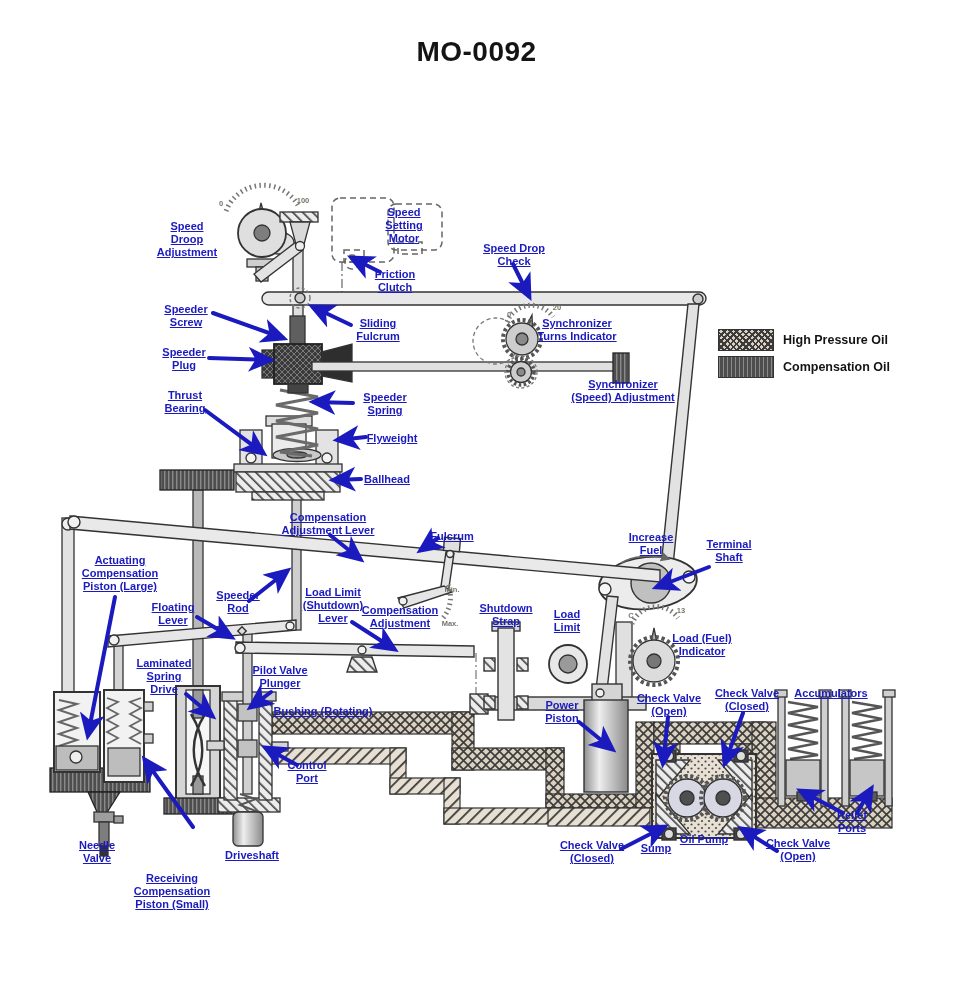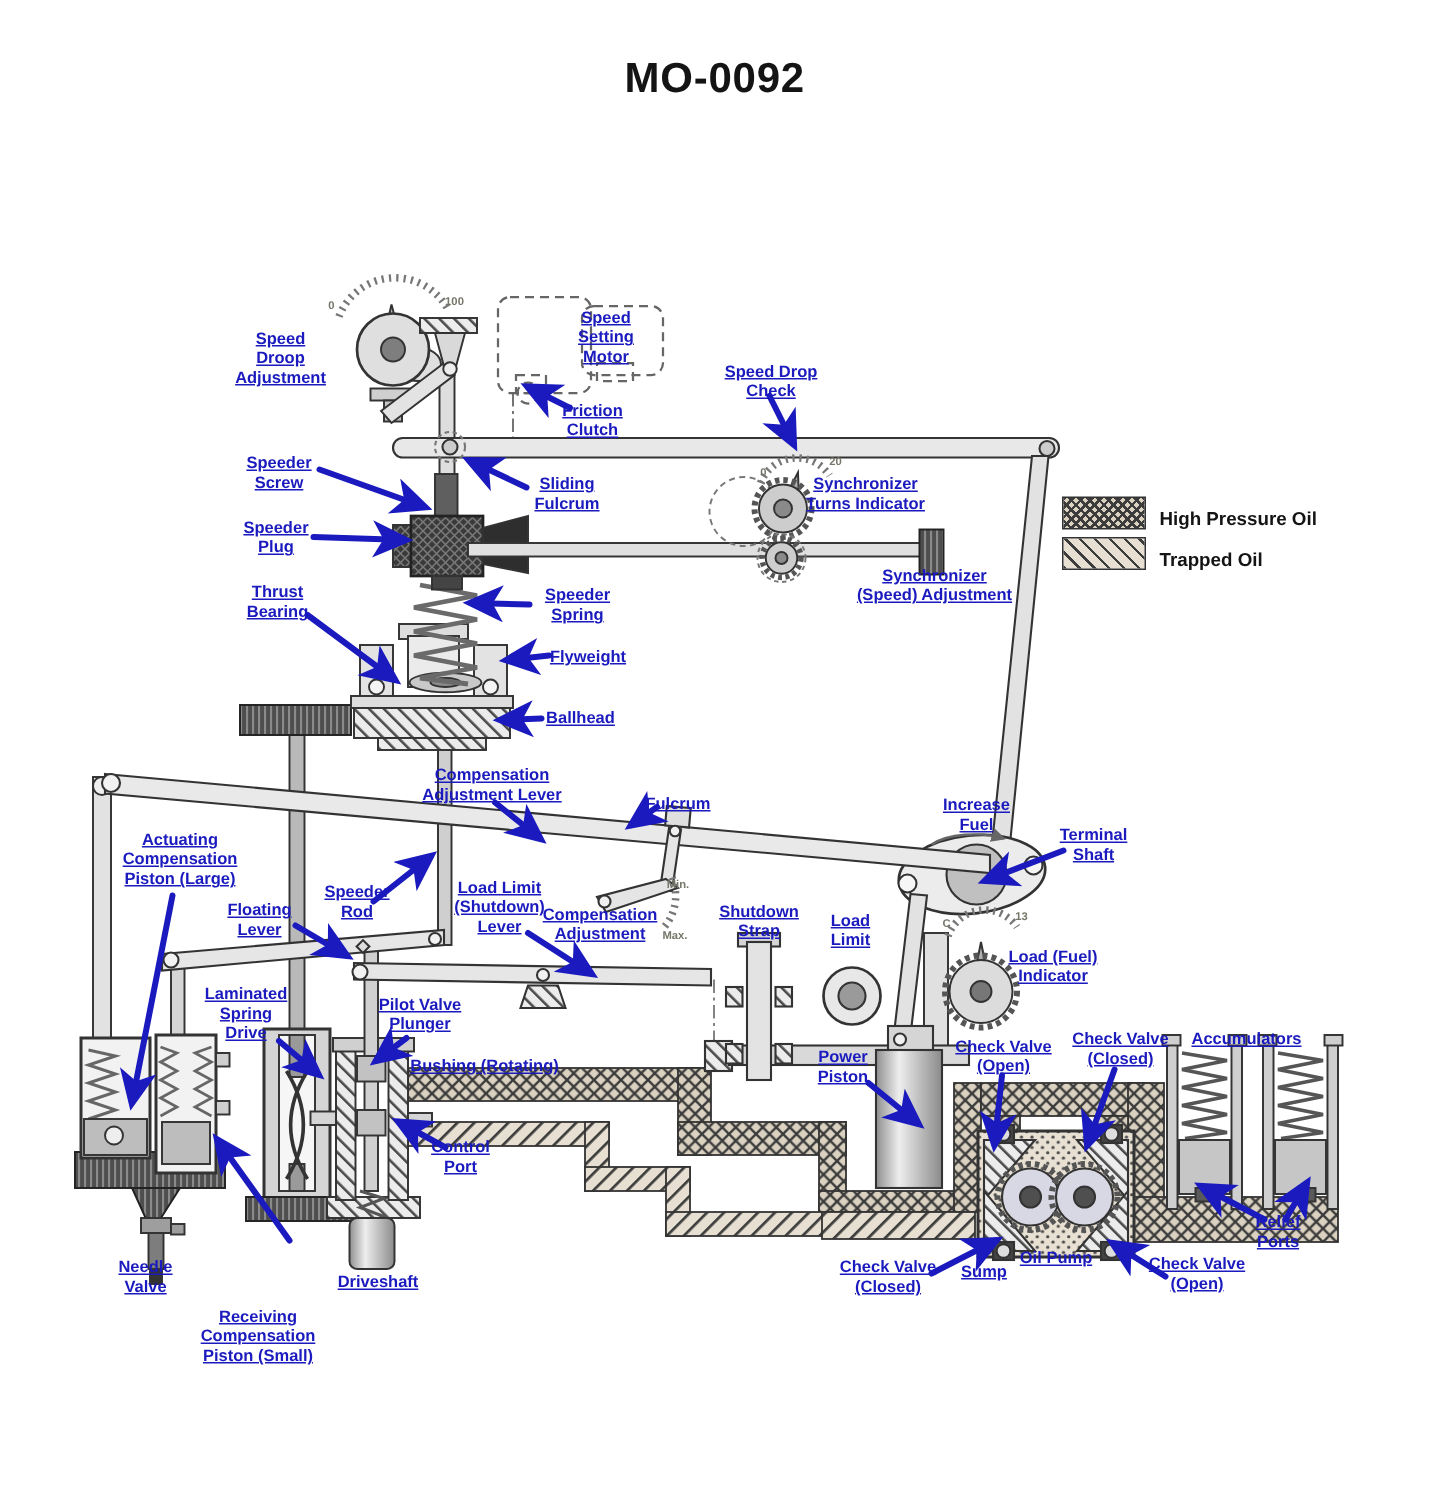--- a/index.html
+++ b/index.html
@@ -7,21 +7,21 @@
          font-family:"Liberation Sans",sans-serif;}
   .title{position:absolute;left:0;right:0;top:2px;text-align:center;
          font:bold 28px "Liberation Sans",sans-serif;color:#141414;letter-spacing:.5px;margin-top:34px;}
   svg.canvas{position:absolute;left:0;top:0;}
   .lbl{position:absolute;transform:translateX(-50%);text-align:center;
        font:bold 11px/1.2 "Liberation Sans",sans-serif;color:var(--label-blue,#1a1abe);
        white-space:pre-line;text-decoration:underline;}
   .dialnum{position:absolute;transform:translateX(-50%);
        font:bold 7.5px/1 "Liberation Sans",sans-serif;color:#77766a;white-space:pre;}
   .legend{position:absolute;left:708px;top:326px;}
-  .lg-row{display:flex;align-items:flex-end;height:27px;}
+  .lg-row{display:flex;align-items:center;height:27px;margin-left:10px;}
   .sw{width:56px;height:22px;border:1.7px solid #333;margin-right:9px;box-sizing:border-box;}
   .sw-hp{background:
       repeating-linear-gradient(45deg,rgba(0,0,0,0) 0 2.6px,#3c3c3c 2.6px 4.4px),
       repeating-linear-gradient(-45deg,#dad1c0 0 2.6px,#3c3c3c 2.6px 4.4px);}
   .sw-comp{background:repeating-linear-gradient(90deg,#8a8a8a 0 1.4px,#4e4e4e 1.4px 4px);}
   .sw-trap{background:repeating-linear-gradient(45deg,#3c3c3c 0 1.6px,#e7e0d2 1.6px 7px);}
   .sw-sump{background-color:#e8e1d3;
       background-image:radial-gradient(#4c4c4c 1.15px,rgba(0,0,0,0) 1.3px);
       background-size:6.5px 6.5px;}
   .lg-label{font:bold 12.5px "Liberation Sans",sans-serif;color:#141414;}
@@ -381,21 +381,21 @@
 Bearing</div>
   <div class="lbl" style="left:385px;top:391px">Speeder
 Spring</div>
   <div class="lbl" style="left:392px;top:432px">Flyweight</div>
   <div class="lbl" style="left:387px;top:473px">Ballhead</div>
   <div class="lbl" style="left:328px;top:511px">Compensation
 Adjustment Lever</div>
   <div class="lbl" style="left:452px;top:530px">Fulcrum</div>
   <div class="lbl" style="left:651px;top:531px">Increase
 Fuel</div>
-  <div class="lbl" style="left:729px;top:551px">Terminal
+  <div class="lbl" style="left:729px;top:538px">Terminal
 Shaft</div>
   <div class="lbl" style="left:120px;top:554px">Actuating
 Compensation
 Piston (Large)</div>
   <div class="lbl" style="left:238px;top:589px">Speeder
 Rod</div>
   <div class="lbl" style="left:333px;top:586px">Load Limit
 (Shutdown)
 Lever</div>
   <div class="lbl" style="left:173px;top:601px">Floating
@@ -446,18 +446,18 @@
   <div class="dialnum" style="left:450px;top:620px">Max.</div>
   <div class="dialnum" style="left:631px;top:612px">C</div>
   <div class="dialnum" style="left:681px;top:607px">13</div>
 
   <div class="legend">
     <div class="lg-row">
       <div class="sw sw-hp"></div>
       <span class="lg-label">High Pressure Oil</span>
     </div>
     <div class="lg-row">
-      <div class="sw sw-trap"></div>
-      <span class="lg-label">Trapped Oil</span>
+      <div class="sw sw-comp"></div>
+      <span class="lg-label">Compensation Oil</span>
     </div>
   </div>
 
 </div>
 
 </body></html>

